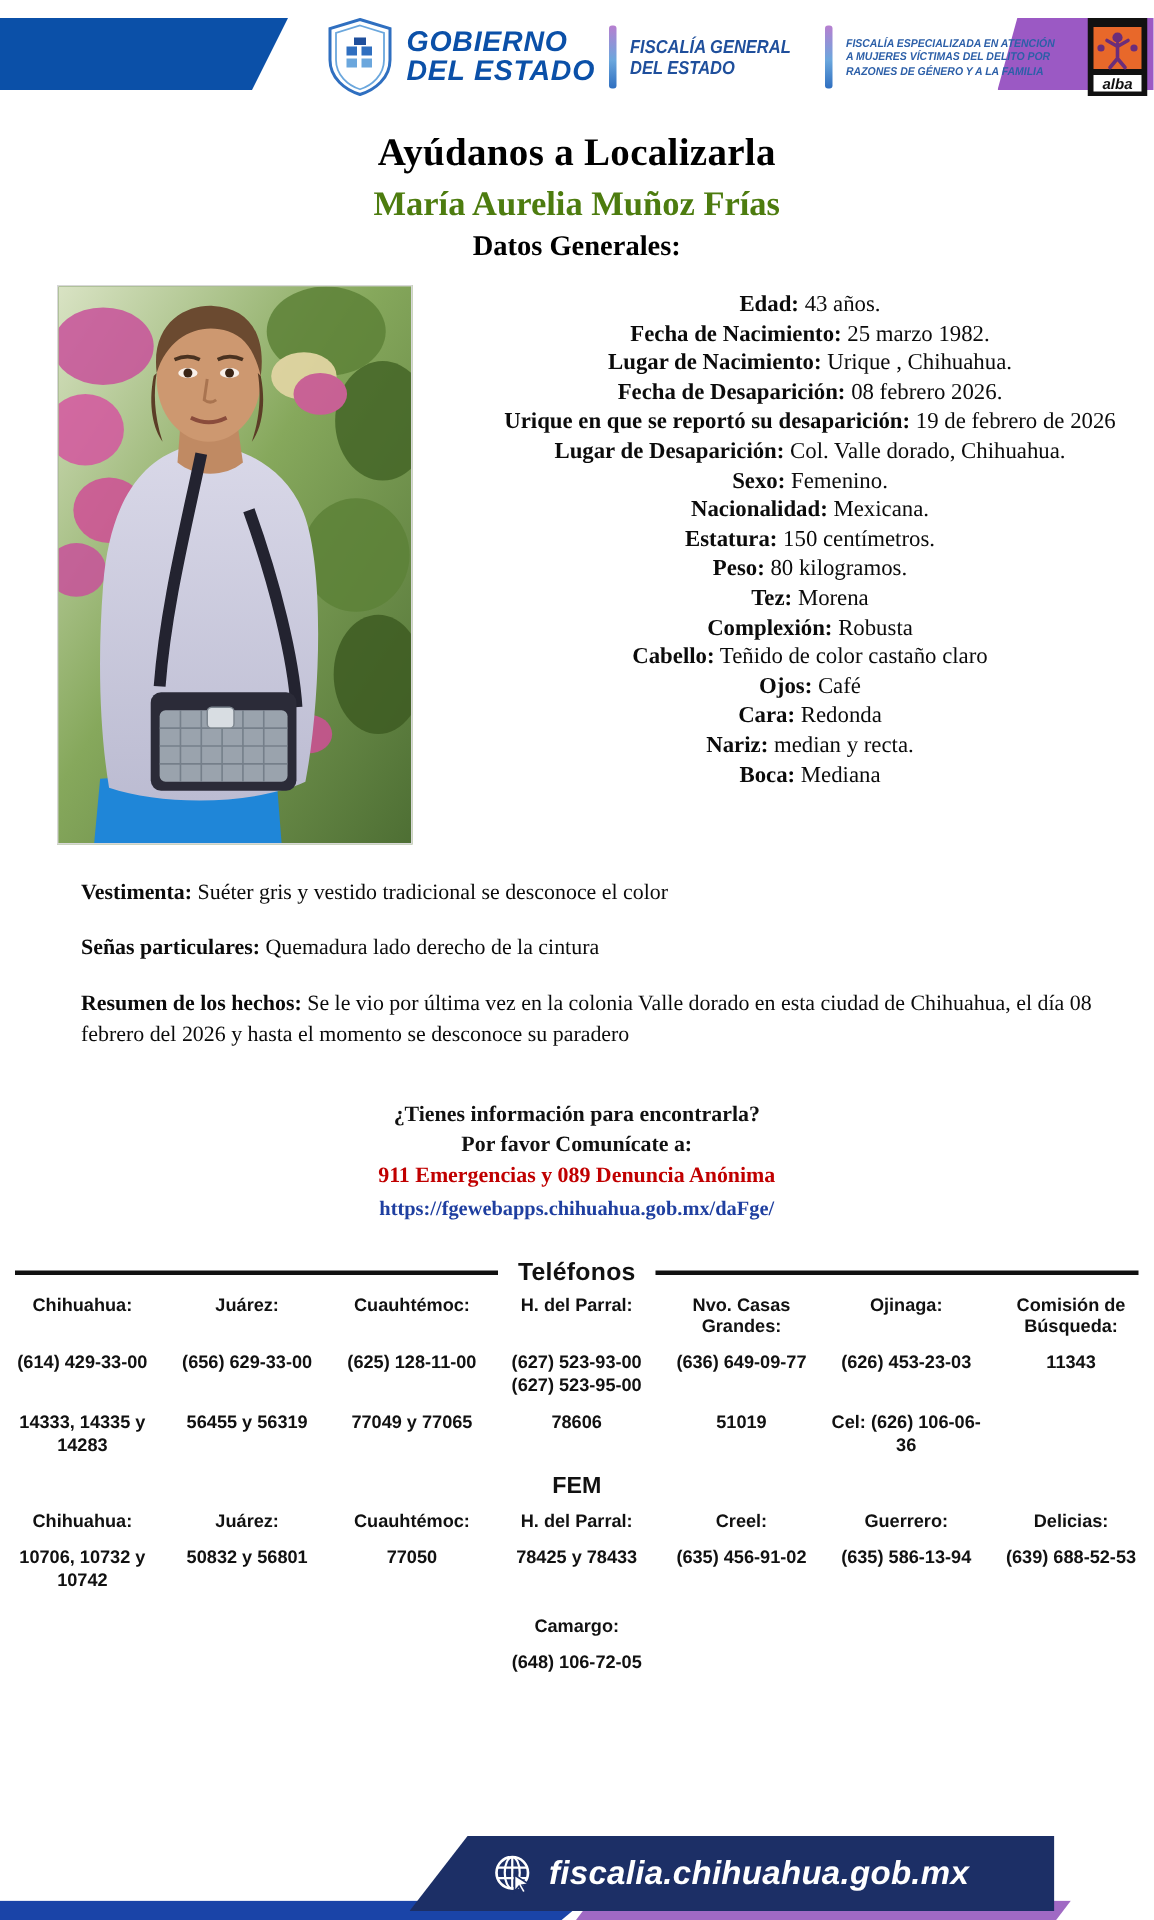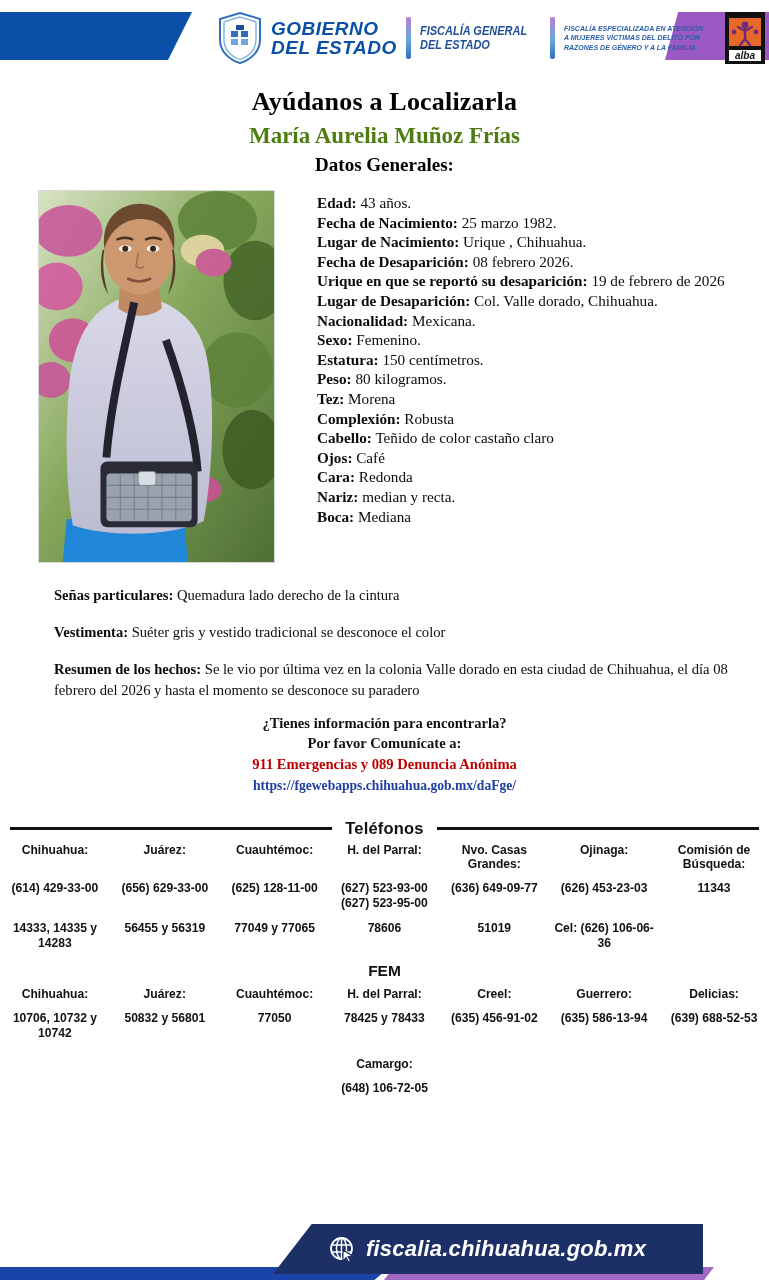--- a/index.html
+++ b/index.html
@@ -53,41 +53,41 @@
   }
   .alba { width: 40px; height: 52px; flex: 0 0 auto; }
 
   
   .title-block { text-align: center; margin-top: 12px; }
   .t-help { font-size: 26px; font-weight: bold; color: #000; letter-spacing: .2px; }
   .t-name { font-size: 23px; font-weight: bold; color: #4d7c0f; margin-top: 6px; }
   .t-datos { font-size: 19px; font-weight: bold; color: #000; margin-top: 5px; }
 
   
-  .body-row { display: flex; margin-top: 14px; padding: 0 6px 0 38px; }
+  .body-row { display: flex; margin-top: 14px; padding: 0 6px 0 38px; text-align: center; }
   .photo-wrap { flex: 0 0 237px; }
   .photo {
     width: 237px; height: 373px;
     border: 1px solid #d8d8d8;
     position: relative; overflow: hidden;
     background: #7fa255;
   }
   .photo svg { display: block; width: 100%; height: 100%; }
   .details { flex: 1 1 auto; padding-left: 42px; padding-top: 3px; }
   .d-line { font-size: 15.2px; line-height: 19.6px; color: #0b0b0b; }
   .d-line b { font-weight: bold; }
 
   
   .narr { padding: 0 36px 0 54px; margin-top: 22px; }
   .n-line { font-size: 14.6px; line-height: 21px; color: #0b0b0b; margin-bottom: 16px; }
   .n-line:last-child { margin-bottom: 0; }
   .n-line b { font-weight: bold; }
 
   
-  .contact { text-align: center; margin-top: 12px; }
+  .contact { text-align: center; margin-top: 32px; }
   .c1 { font-size: 14.6px; font-weight: bold; color: #111; line-height: 20px; }
   .c2 { font-size: 14.6px; font-weight: bold; color: #111; line-height: 20px; }
   .c3 { font-size: 14.6px; font-weight: bold; color: #c00000; line-height: 22px; }
   .c4 { font-size: 13.6px; font-weight: bold; color: #1f3fa0; line-height: 22px; }
 
   
   .phones { margin-top: 22px; font-family: "Liberation Sans", sans-serif; }
   .ph-head {
     display: flex; align-items: center; justify-content: center;
     gap: 13px; padding: 0 10px;
@@ -286,28 +286,28 @@
       </div>
       <div class="d-line">
         <b>Urique en que se reportó su desaparición:</b>
         <span>19 de febrero de 2026</span>
       </div>
       <div class="d-line">
         <b>Lugar de Desaparición:</b>
         <span>Col. Valle dorado, Chihuahua.</span>
       </div>
       <div class="d-line">
+        <b>Sexo:</b>
+        <span>Femenino.</span>
+      </div>
+      <div class="d-line">
         <b>Nacionalidad:</b>
         <span>Mexicana.</span>
       </div>
       <div class="d-line">
-        <b>Sexo:</b>
-        <span>Femenino.</span>
-      </div>
-      <div class="d-line">
         <b>Estatura:</b>
         <span>150 centímetros.</span>
       </div>
       <div class="d-line">
         <b>Peso:</b>
         <span>80 kilogramos.</span>
       </div>
       <div class="d-line">
         <b>Tez:</b>
         <span>Morena</span>
@@ -333,27 +333,27 @@
         <span>median y recta.</span>
       </div>
       <div class="d-line">
         <b>Boca:</b>
         <span>Mediana</span>
       </div>
     </div>
   </div>
 
   <div class="narr">
+    <div class="n-line">
+      <b>Vestimenta:</b>
+      <span>Suéter gris y vestido tradicional se desconoce el color</span>
+    </div>
     <div class="n-line">
       <b>Señas particulares:</b>
       <span>Quemadura lado derecho de la cintura</span>
-    </div>
-    <div class="n-line">
-      <b>Vestimenta:</b>
-      <span>Suéter gris y vestido tradicional se desconoce el color</span>
     </div>
     <div class="n-line">
       <b>Resumen de los hechos:</b>
       <span>Se le vio por última vez en la colonia Valle dorado en esta ciudad de Chihuahua,  el día 08 febrero del 2026 y hasta el momento se desconoce su paradero</span>
     </div>
   </div>
 
   <div class="contact">
     <div class="c1">¿Tienes información para encontrarla?</div>
     <div class="c2">Por favor Comunícate a:</div>

